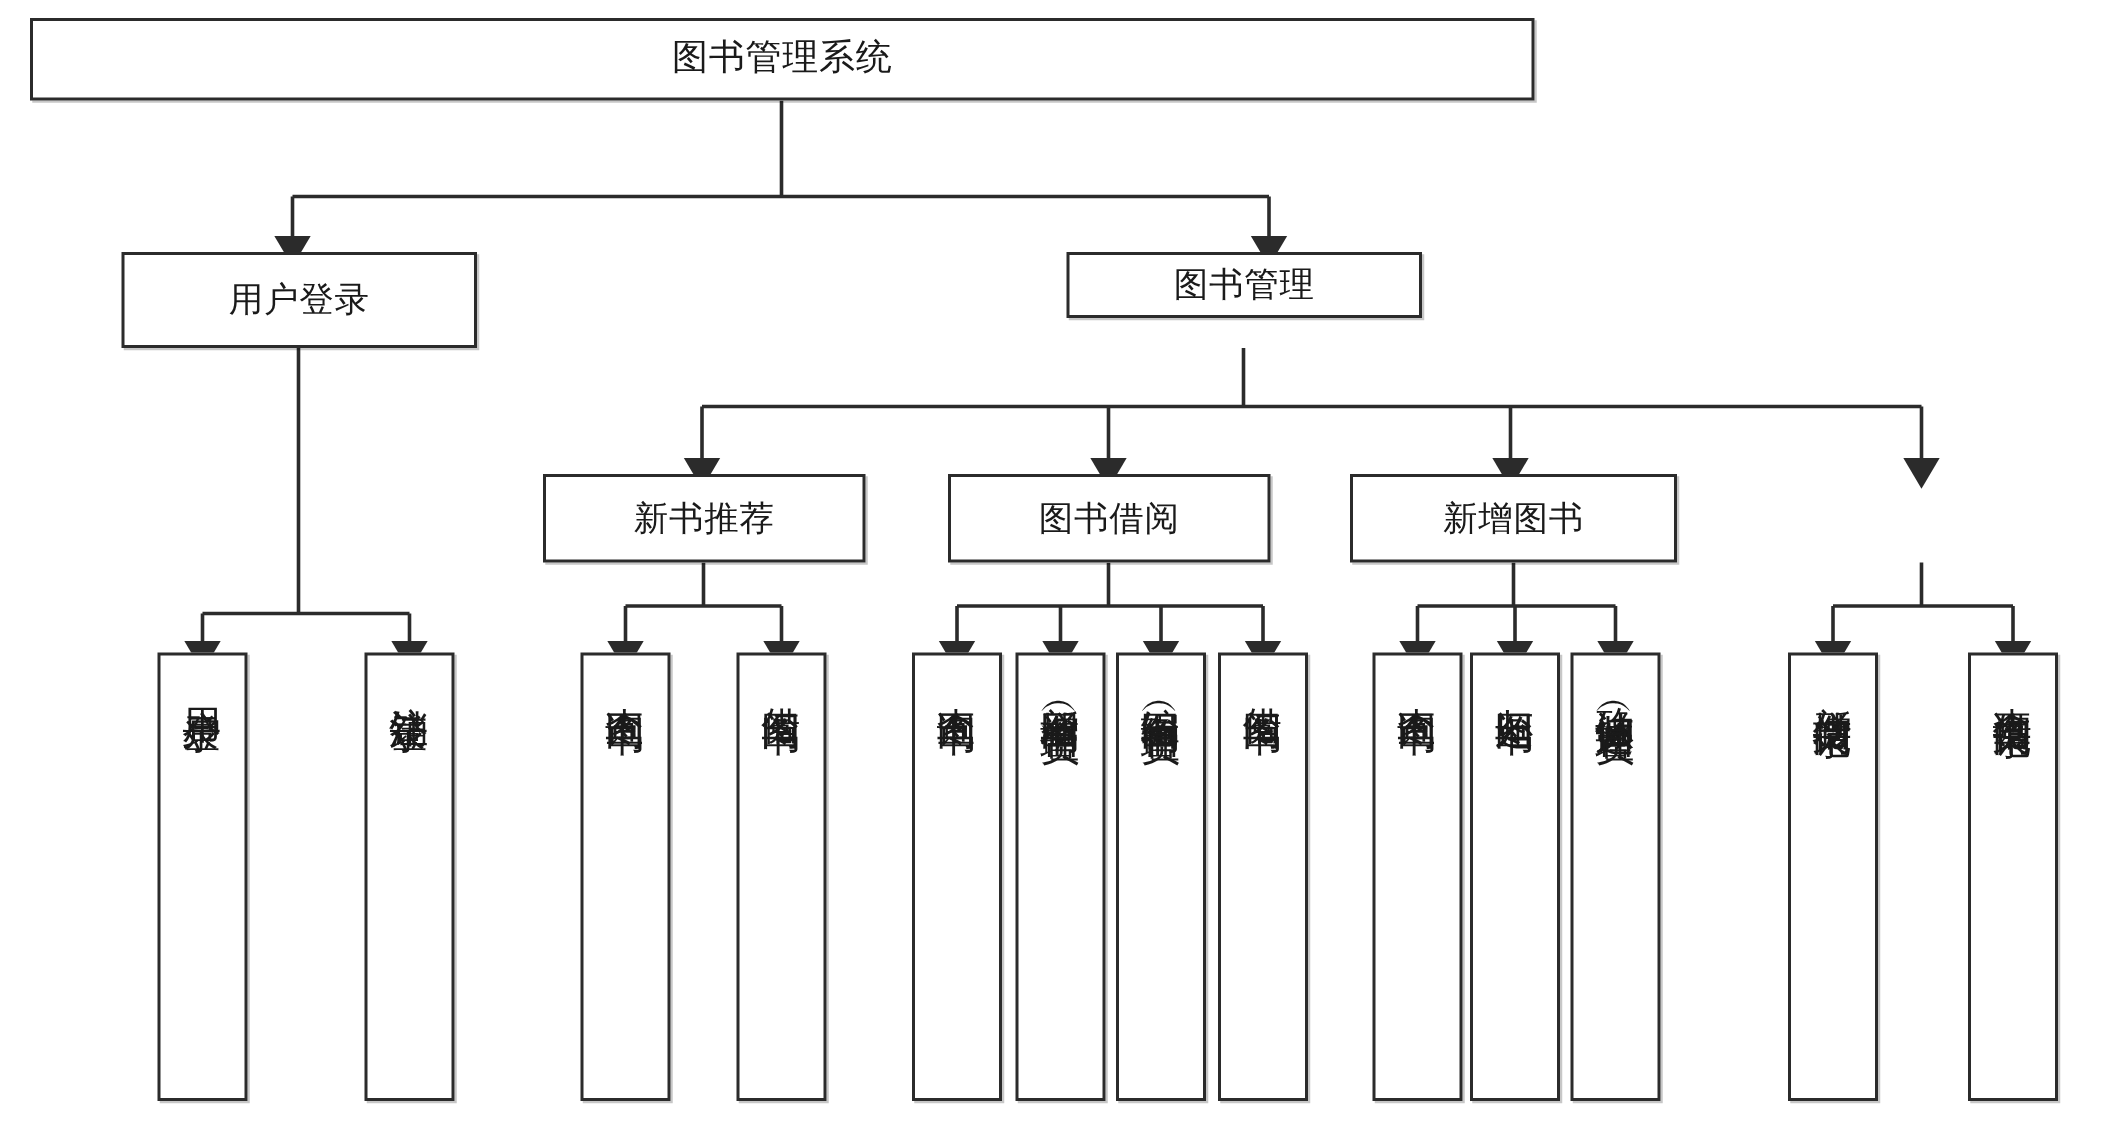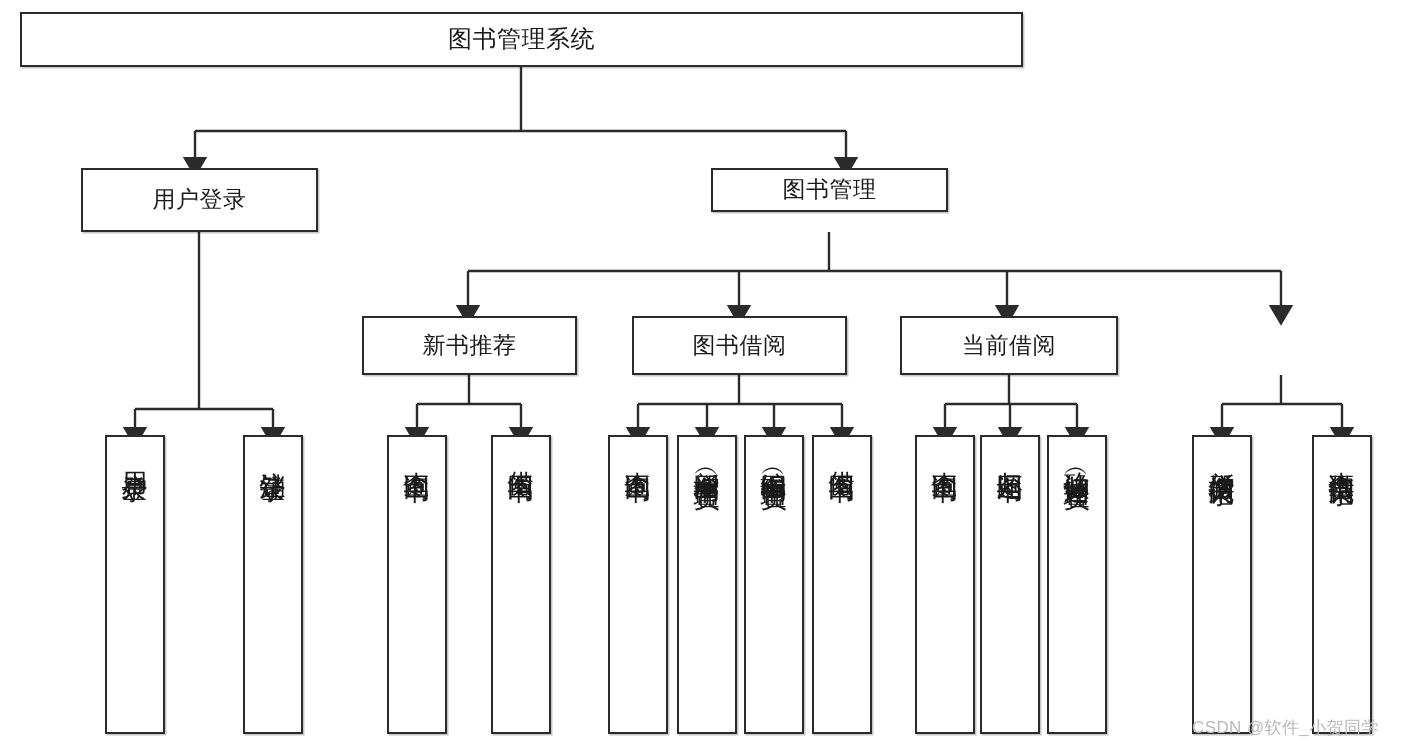--- a/index.html
+++ b/index.html
@@ -140,21 +140,21 @@
     <span class="node-label">图书管理</span>
   </div>
 
   <div class="node horiz" style="left:632px; top:316px; width:215px; height:59px;">
     <span class="node-label">图书借阅</span>
   </div>
   <div class="node horiz" style="left:362px; top:316px; width:215px; height:59px;">
     <span class="node-label">新书推荐</span>
   </div>
   <div class="node horiz" style="left:900px; top:316px; width:218px; height:59px;">
-    <span class="node-label">当前借阅</span>
+    <span class="node-label">新增图书</span>
   </div>
 
   <div class="node vert" style="left:105px; top:435px; width:60px; height:299px;">
     <span class="node-label">用户登录</span>
   </div>
   <div class="node vert" style="left:243px; top:435px; width:60px; height:299px;">
     <span class="node-label">注销登录</span>
   </div>
 
   <div class="node vert" style="left:387px; top:435px; width:60px; height:299px;">
@@ -187,15 +187,14 @@
     <span class="node-label">确认归还（管理员）</span>
   </div>
 
   <div class="node vert" style="left:1192px; top:435px; width:60px; height:299px;">
     <span class="node-label">新增借阅记录</span>
   </div>
   <div class="node vert" style="left:1312px; top:435px; width:60px; height:299px;">
     <span class="node-label">查询借阅记录</span>
   </div>
 
-  <div class="watermark" style="left:1192px; top:716px;">CSDN @软件_小贺同学</div>
 
 </div>
 
 </body></html>

